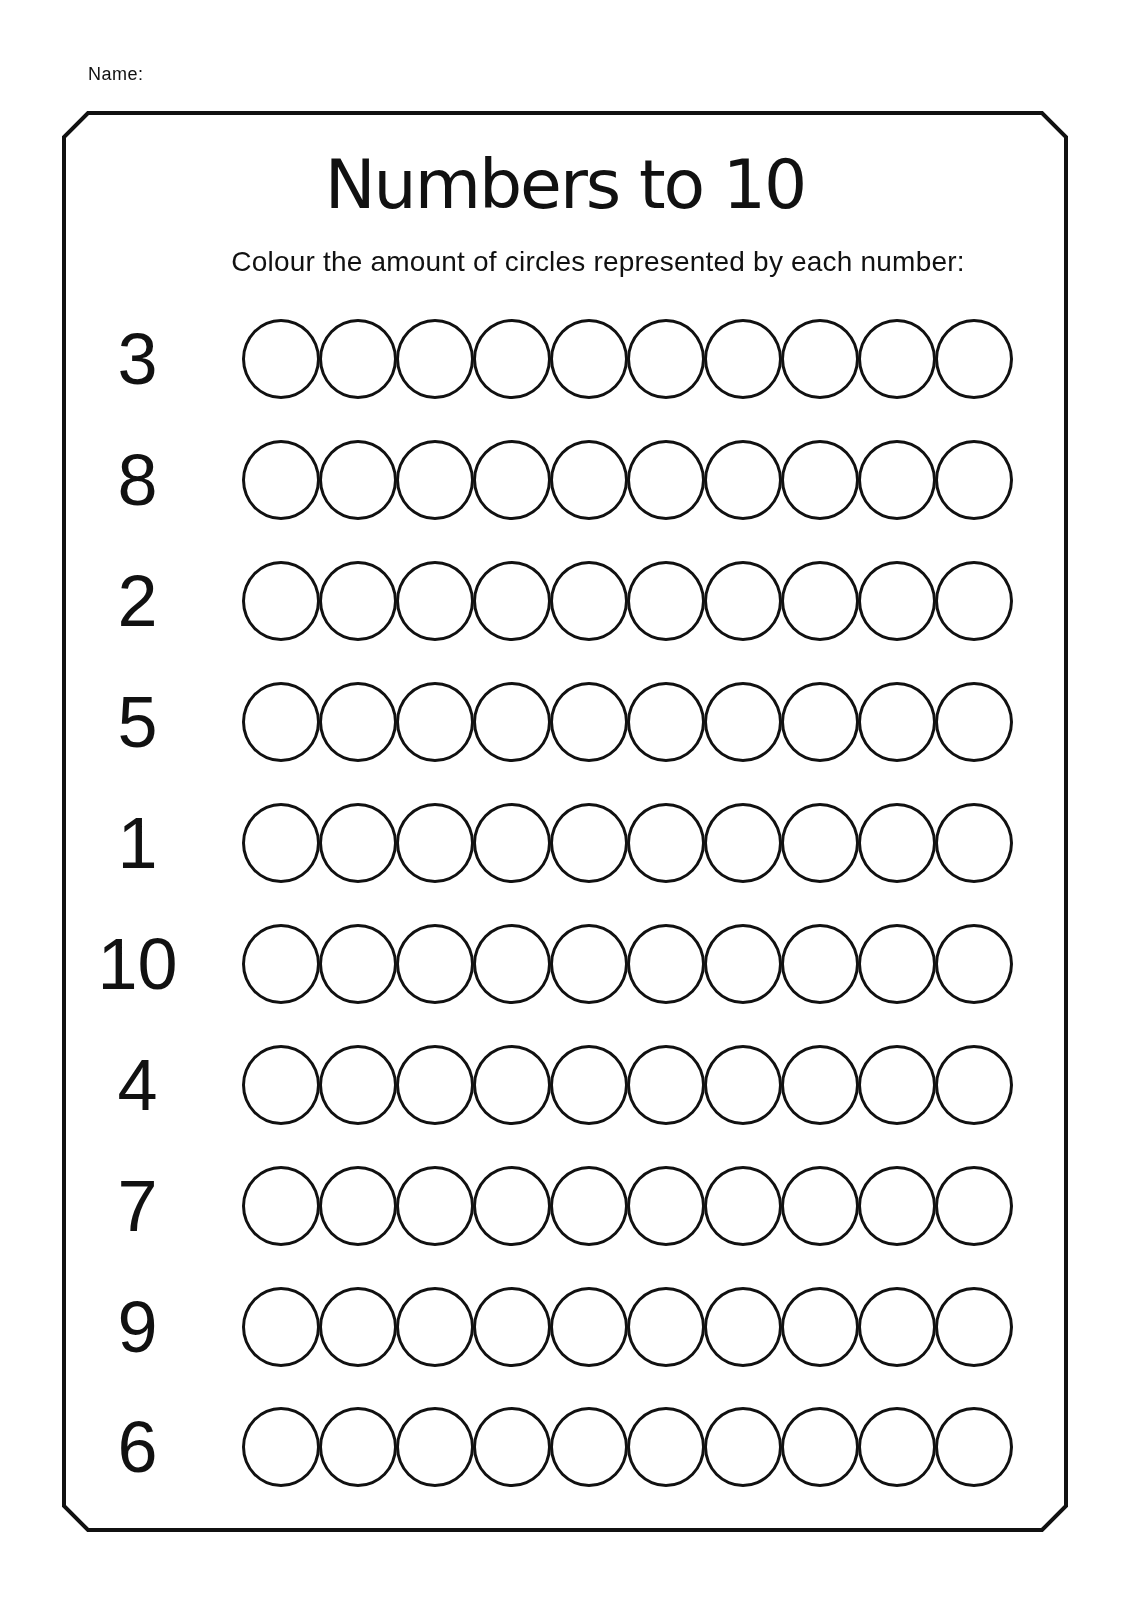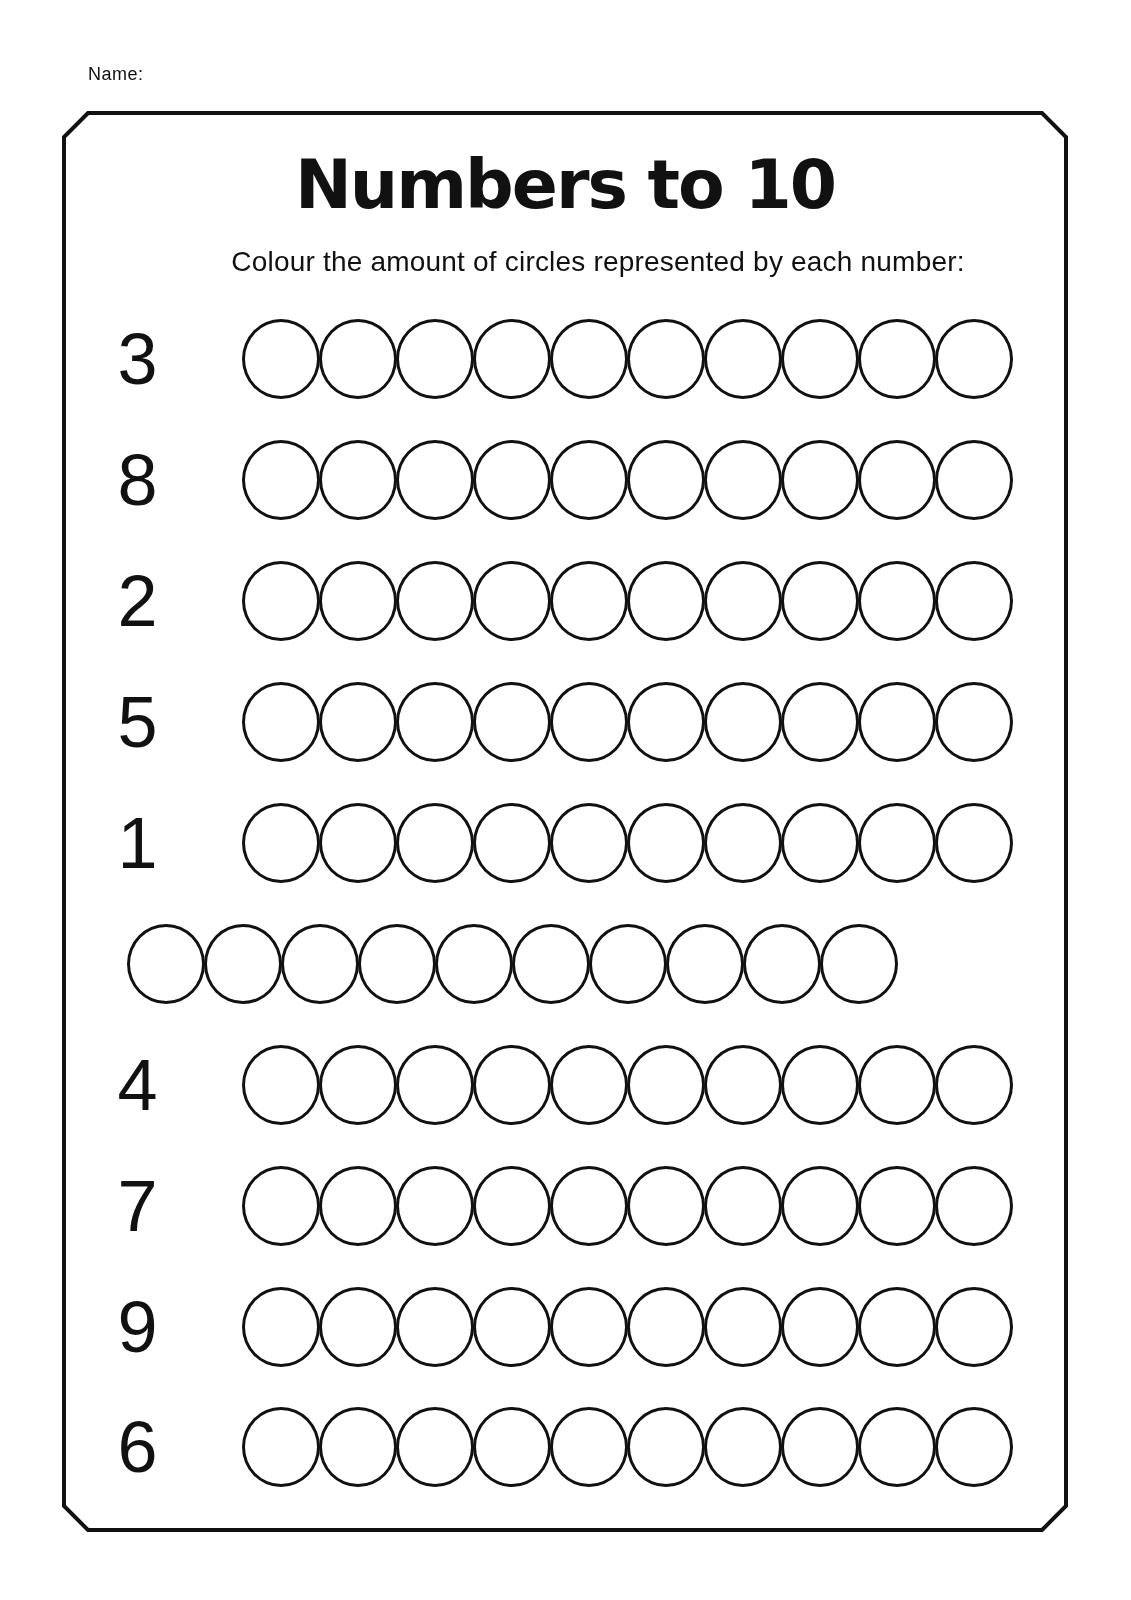--- a/index.html
+++ b/index.html
@@ -23,21 +23,21 @@
     position: absolute;
     left: 0; top: 0;
     width: 1131px; height: 1600px;
     pointer-events: none;
   }
   .page-title {
     position: absolute;
     left: 62px; top: 148px; width: 1006px;
     text-align: center;
     font-family: "DejaVu Sans", sans-serif;
-    font-weight: bold;
+    font-weight: normal;
     font-size: 68px;
     letter-spacing: -2px;
     line-height: 1.1;
     color: var(--ink);
   }
   .instruction {
     position: absolute;
     left: 62px; top: 246px; width: 1072px;
     text-align: center;
     font-size: 28px;
@@ -159,20 +159,21 @@
         <span class="circle"></span>
         <span class="circle"></span>
         <span class="circle"></span>
         <span class="circle"></span>
         <span class="circle"></span>
         <span class="circle"></span>
         <span class="circle"></span>
       </div>
     </div>
     <div class="row">
+      <div class="row-number">10</div>
       <div class="circles">
         <span class="circle"></span>
         <span class="circle"></span>
         <span class="circle"></span>
         <span class="circle"></span>
         <span class="circle"></span>
         <span class="circle"></span>
         <span class="circle"></span>
         <span class="circle"></span>
         <span class="circle"></span>

